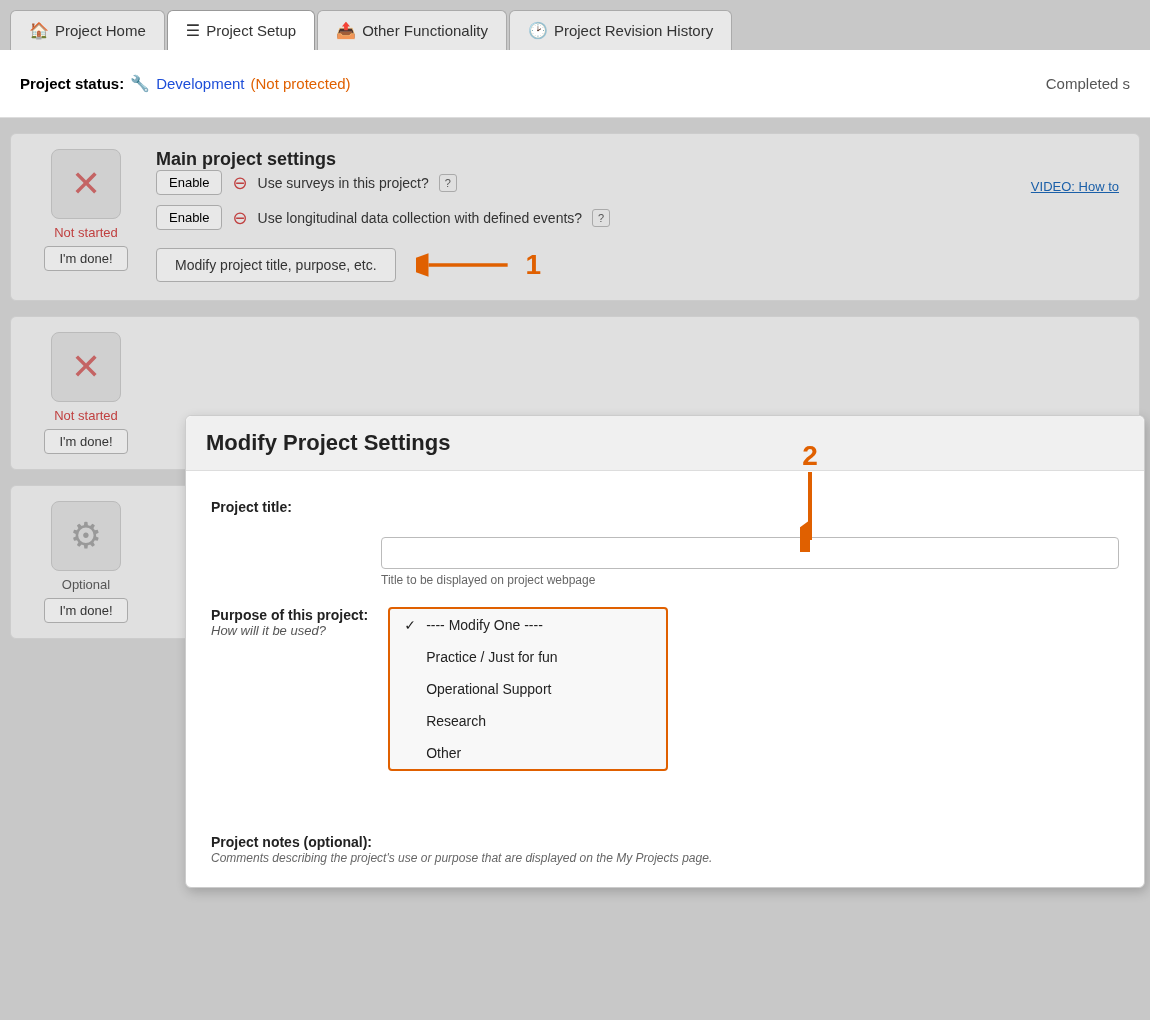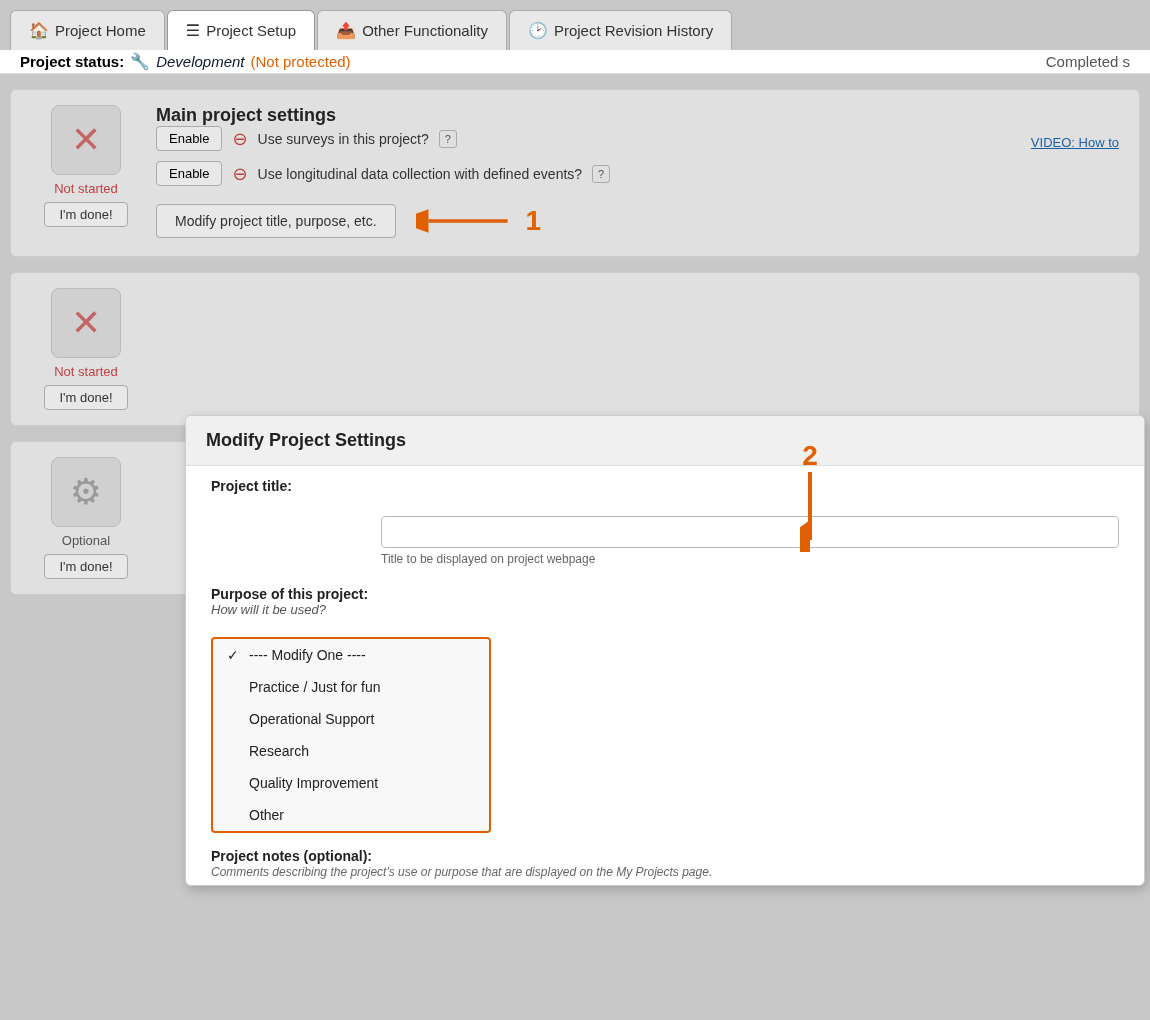--- a/index.html
+++ b/index.html
@@ -38,34 +38,34 @@
       background: #fff;
       border-color: #999;
       z-index: 2;
     }
     .tab-icon { font-size: 16px; }
 
     
     .status-bar {
       background: #fff;
       border-bottom: 1px solid #ddd;
-      padding: 2px 20px;
+      padding: 24px 20px;
       display: flex;
       align-items: center;
       justify-content: space-between;
     }
     .status-left {
       display: flex;
       align-items: center;
       gap: 6px;
       font-size: 15px;
     }
     .status-label { font-weight: bold; }
     .status-icon { font-size: 16px; color: #888; }
-    .status-dev { color: #0f172a; font-style: italic; }
+    .status-dev { color: #1d4ed8; }
     .status-not-protected { color: #e06000; }
     .status-right { color: #555; font-size: 15px; }
     .sidebar-icon-box {
       width: 70px;
       height: 70px;
       background: #d0d0d0;
       border: 1px solid #bbb;
       border-radius: 8px;
       display: flex;
       align-items: center;
@@ -190,26 +190,26 @@
     .modal-header {
       background: #f0f0f0;
       border-bottom: 1px solid #ddd;
       padding: 14px 20px;
       border-radius: 6px 6px 0 0;
       display: flex;
       align-items: center;
       justify-content: space-between;
     }
     .modal-title {
-      font-size: 18px;
+      font-size: 22px;
       font-weight: bold;
       color: #222;
     }
     .modal-body {
-      padding: 4px 25px;
+      padding: 20px 25px;
     }
 
     
     .arrow2-container {
       position: absolute;
       top: 440px;
       left: 800px;
       z-index: 20;
       display: flex;
       flex-direction: column;
@@ -254,21 +254,20 @@
       color: #666;
       font-size: 12px;
       margin-top: 4px;
     }
 
     
     .purpose-row {
       display: flex;
       align-items: flex-start;
       gap: 20px;
-      flex-direction: column;
     }
     .purpose-label-block {
       min-width: 150px;
     }
     .purpose-label {
       font-weight: bold;
       font-size: 14px;
       color: #222;
     }
     .purpose-sublabel {
@@ -298,20 +297,21 @@
 
     
     .notes-row {
       display: flex;
       align-items: flex-start;
       gap: 20px;
       margin-top: 15px;
     }
     .notes-label-block {
       min-width: 150px;
+      margin-top: 48px;
     }
     .notes-label {
       font-weight: bold;
       font-size: 14px;
       color: #222;
     }
     .notes-sublabel {
       font-style: italic;
       color: #666;
       font-size: 12px;
@@ -484,24 +484,20 @@
           <div class="dropdown-item">
             <span class="check"> </span>
             <span>Operational Support</span>
           </div>
           <div class="dropdown-item">
             <span class="check"> </span>
             <span>Research</span>
           </div>
           <div class="dropdown-item">
             <span class="check"> </span>
-            <span>Quality Improvement</span>
-          </div>
-          <div class="dropdown-item">
-            <span class="check"> </span>
             <span>Other</span>
           </div>
         </div>
       </div>
 
       <div class="notes-row">
         <div class="notes-label-block">
           <div class="notes-label">Project notes (optional):</div>
           <div class="notes-sublabel">Comments describing the project's use or purpose that are displayed on the My Projects page.</div>
         </div>

